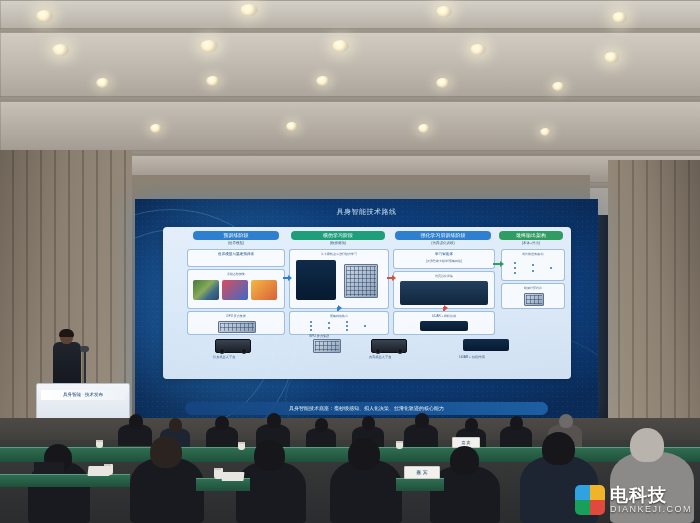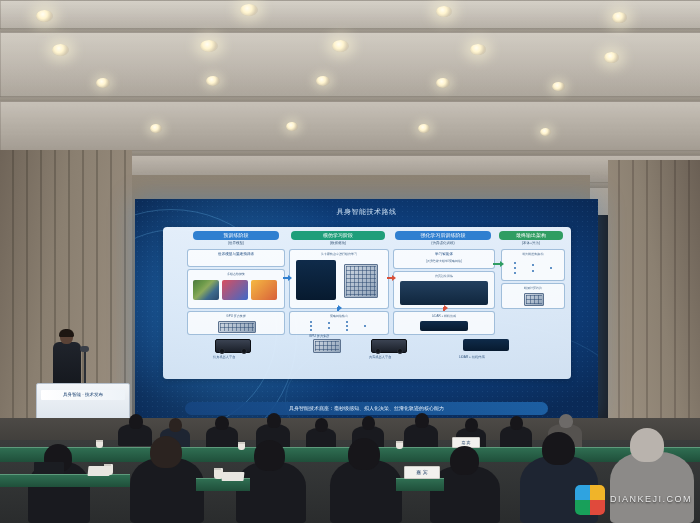--- a/index.html
+++ b/index.html
@@ -662,17 +662,18 @@
   <div class="nameplate" style="left:404px; top:466px; width:34px; height:11px; font-size:5px; line-height:11px;">嘉 宾</div>
 
   <div class="watermark">
     <div class="wm-logo">
       <div class="q1"></div>
         <div class="q2"></div>
         <div class="q3"></div>
         <div class="q4"></div>
     </div>
     <div class="wm-text">
+      <div class="wm-cn">电科技</div>
       <div class="wm-en">DIANKEJI.COM</div>
     </div>
   </div>
 
 </div>
 
 </body></html>

